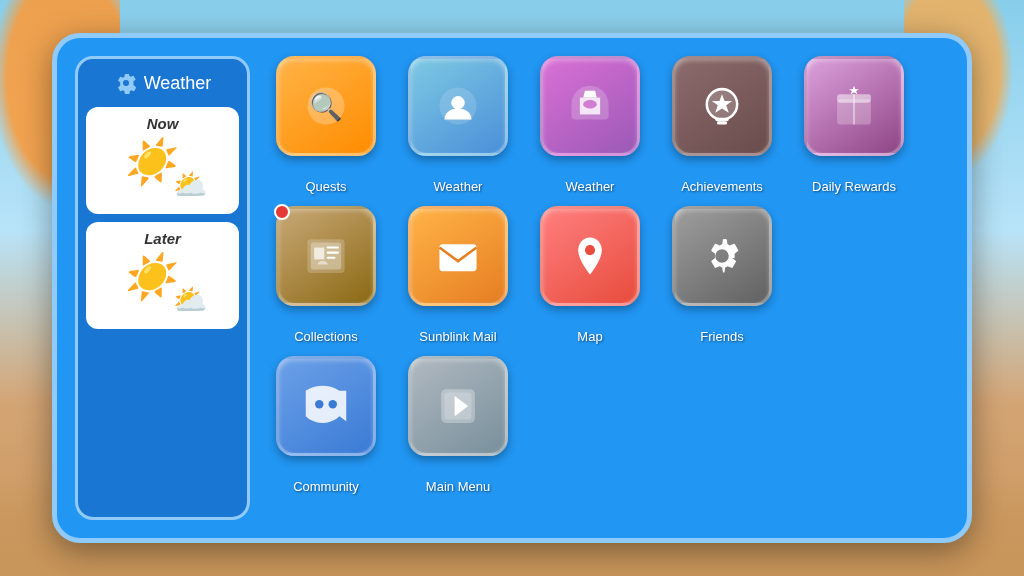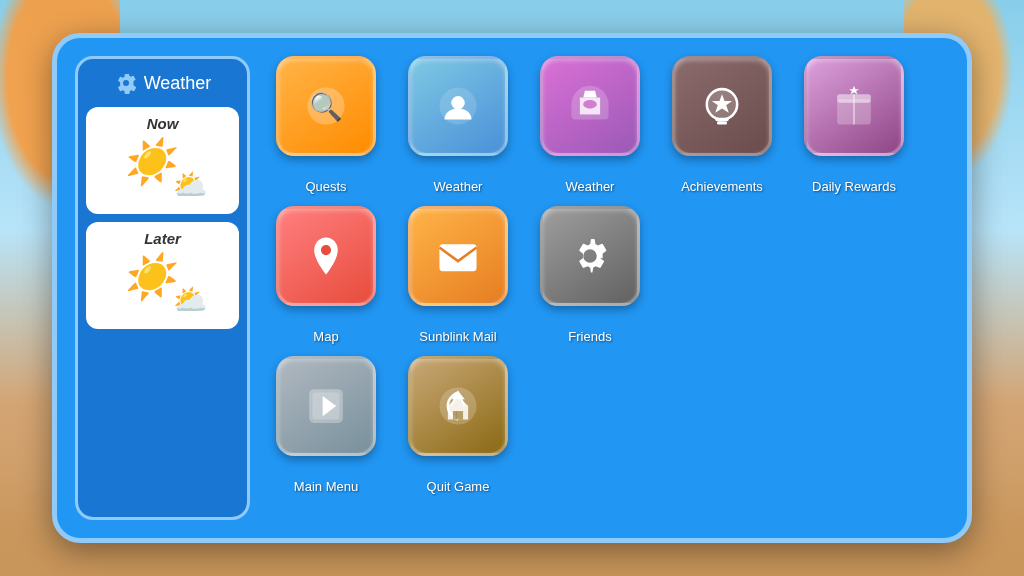--- a/index.html
+++ b/index.html
@@ -268,80 +268,91 @@
             <path d="M32 8 L28 18 L38 12 L26 12 L36 18Z" fill="white"></path>
           </svg>
         </div>
         <span class="menu-label">Daily Rewards</span>
       </div>
 
     </div>
 
     <div class="menu-row">
 
-
+      <div class="menu-item">
+        <div class="menu-icon-box icon-collections" style="position:relative;">
+          <div class="red-dot"></div>
+          <svg class="icon-svg" viewBox="0 0 64 64">
+            <rect x="10" y="12" width="44" height="40" rx="4" fill="rgba(255,255,255,0.2)"></rect>
+            <rect x="14" y="16" width="36" height="32" rx="3" fill="white" opacity="0.3"></rect>
+            <path d="M18 22 L30 22 L30 36 L18 36Z" fill="white" opacity="0.7"></path>
+            <path d="M34 22 L46 22" stroke="white" stroke-width="2.5" stroke-linecap="round"></path>
+            <path d="M34 28 L46 28" stroke="white" stroke-width="2.5" stroke-linecap="round"></path>
+            <path d="M34 34 L42 34" stroke="white" stroke-width="2.5" stroke-linecap="round"></path>
+            <path d="M22 42 C22 40 24 38 28 38 C32 38 34 40 34 42Z" fill="white" opacity="0.5"></path>
+          </svg>
+        </div>
+        <span class="menu-label">Collections</span>
+      </div>
+
+
+      <div class="menu-item">
+        <div class="menu-icon-box icon-sunblink-mail">
+          <svg class="icon-svg" viewBox="0 0 64 64">
+            <rect x="10" y="18" width="44" height="32" rx="4" fill="white"></rect>
+            <path d="M10 22 L32 38 L54 22" stroke="#e67e22" stroke-width="3" fill="none"></path>
+          </svg>
+        </div>
+        <span class="menu-label">Sunblink Mail</span>
+      </div>
 
       <div class="menu-item">
         <div class="menu-icon-box icon-map">
           <svg class="icon-svg" viewBox="0 0 64 64">
             <path d="M32 10 C24 10 18 17 18 25 C18 37 32 54 32 54 C32 54 46 37 46 25 C46 17 40 10 32 10Z" fill="white"></path>
             <circle cx="32" cy="25" r="6" fill="#e74c3c"></circle>
           </svg>
         </div>
         <span class="menu-label">Map</span>
       </div>
 
       <div class="menu-item">
-        <div class="menu-icon-box icon-sunblink-mail">
-          <svg class="icon-svg" viewBox="0 0 64 64">
-            <rect x="10" y="18" width="44" height="32" rx="4" fill="white"></rect>
-            <path d="M10 22 L32 38 L54 22" stroke="#e67e22" stroke-width="3" fill="none"></path>
-          </svg>
-        </div>
-        <span class="menu-label">Sunblink Mail</span>
-      </div>
-
-      <div class="menu-item">
         <div class="menu-icon-box icon-settings">
           <svg class="icon-svg" viewBox="0 0 64 64">
             <path d="M32 40a8 8 0 1 1 0-16 8 8 0 0 1 0 16zm14.9-5.4a15 15 0 0 0 .1-2.6 15 15 0 0 0-.1-2.6l4.1-3.2a1 1 0 0 0 .2-1.3L47.3 18a1 1 0 0 0-1.2-.4l-4.8 1.9a15.2 15.2 0 0 0-2.9-1.7l-.7-5.1a1 1 0 0 0-1-.8H34a1 1 0 0 0-1 .8l-.7 5.1a15.2 15.2 0 0 0-2.9 1.7L24.6 17.6a1 1 0 0 0-1.2.4l-3.9 6.7a1 1 0 0 0 .2 1.3l4.1 3.2a15.4 15.4 0 0 0 0 5.2l-4.1 3.2a1 1 0 0 0-.2 1.3l3.9 6.7c.2.4.7.6 1.2.4l4.8-1.9a15.2 15.2 0 0 0 2.9 1.7l.7 5.1a1 1 0 0 0 1 .8H34a1 1 0 0 0 1-.8l.7-5.1a15.2 15.2 0 0 0 2.9-1.7l4.8 1.9a1 1 0 0 0 1.2-.4l3.9-6.7a1 1 0 0 0-.2-1.3l-4.4-3.2z" fill="white"></path>
           </svg>
         </div>
         <span class="menu-label">Friends</span>
       </div>
 
     </div>
 
     <div class="menu-row">
 
+      <div class="menu-item">
+        <div class="menu-icon-box icon-community">
+          <svg class="icon-svg" viewBox="0 0 64 64">
+
+            <path d="M48 14 C48 14 40 8 28 8 C16 8 8 14 8 14 L8 44 C8 44 16 52 28 52 C40 52 48 44 48 44 L56 50 L56 14 L48 14Z" fill="white" opacity="0.85"></path>
+            <circle cx="24" cy="30" r="5" fill="#3a7bd5"></circle>
+            <circle cx="40" cy="30" r="5" fill="#3a7bd5"></circle>
+          </svg>
+        </div>
+        <span class="menu-label">Community</span>
+      </div>
 
       <div class="menu-item">
         <div class="menu-icon-box icon-main-menu">
           <svg class="icon-svg" viewBox="0 0 64 64">
             <rect x="12" y="12" width="40" height="40" rx="6" fill="white" opacity="0.3"></rect>
             <rect x="16" y="16" width="32" height="32" rx="4" fill="white" opacity="0.2"></rect>
             <path d="M28 20 L44 32 L28 44Z" fill="white"></path>
           </svg>
         </div>
         <span class="menu-label">Main Menu</span>
       </div>
 
 
-      <div class="menu-item">
-        <div class="menu-icon-box icon-quit-game">
-          <svg class="icon-svg" viewBox="0 0 64 64">
-            <circle cx="32" cy="32" r="22" fill="rgba(255,255,255,0.2)"></circle>
-            <path d="M32 16 C32 16 20 20 20 32 C20 44 32 48 32 48" stroke="white" stroke-width="3" fill="none"></path>
-            <path d="M24 24 L32 14 L40 24" fill="white"></path>
-            <path d="M24 32 L32 16 L40 32" fill="none" stroke="white" stroke-width="2"></path>
-
-            <path d="M20 32 L32 20 L44 32 L44 48 L20 48Z" fill="white" opacity="0.85"></path>
-            <path d="M26 48 L26 38 L38 38 L38 48Z" fill="rgba(139,105,20,0.6)"></path>
-            <path d="M30 38 L30 48" stroke="rgba(139,105,20,0.4)" stroke-width="1"></path>
-          </svg>
-        </div>
-        <span class="menu-label">Quit Game</span>
-      </div>
 
     </div>
 
   </div>
 </div>
 
 </body></html>

